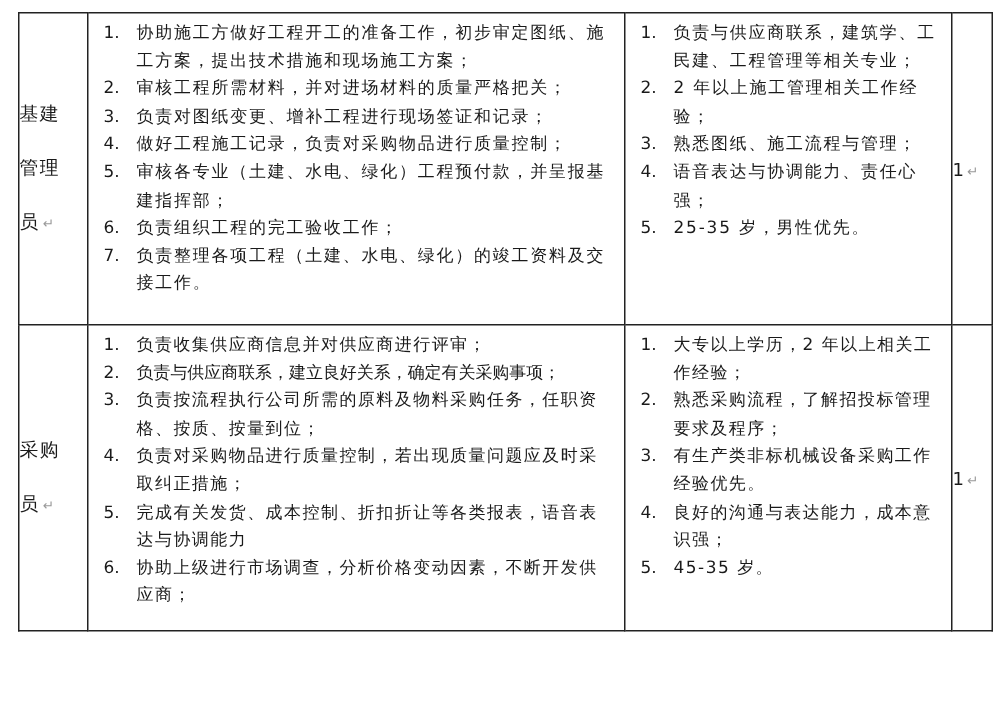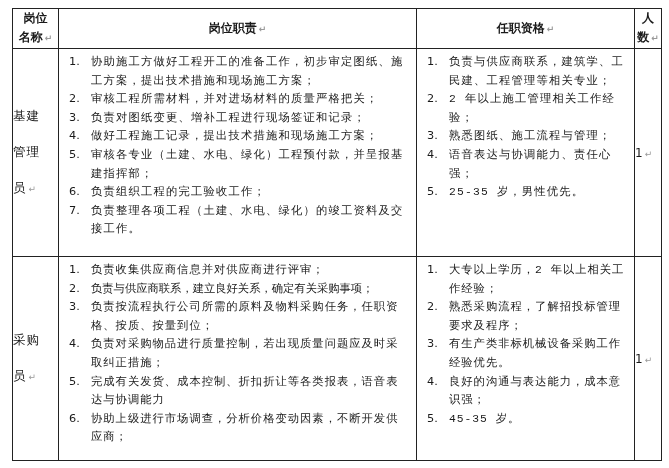--- a/index.html
+++ b/index.html
@@ -15,46 +15,36 @@
   .hdr { height: 40px; }
   .r1 { height: 208px; }
   .r2 { height: 204px; }
   .mark { color: #999; font-size: 9px; margin-left: 2px; }
   .role { text-align: left; font-size: 12.5px; line-height: 36px; }
   .role div { letter-spacing: 1px; }
   .hdr-small { font-size: 12px; line-height: 19px; text-align: center; }
   ol.items { list-style: none; margin: 0; padding: 4px 6px 4px 6px; }
   ol.items li { display: flex; font-size: 11.3px; line-height: 18.6px; }
   ol.items li .num { width: 26px; flex: none; padding-left: 4px; box-sizing: border-box; }
-  ol.items li .txt { flex: 1; letter-spacing: 1.2px; font-family: Liberation Mono, monospace; }
+  ol.items li .txt { flex: 1; letter-spacing: 1.2px; }
   .r2 ol.items li .txt { letter-spacing: 1px; }
   .count { font-size: 12px; padding-left: 2px; }
   .top { vertical-align: top !important; }
 </style>
 </head>
 <body>
 
 <table class="tbl">
   <colgroup>
       <col class="c1">
       <col class="c2">
       <col class="c3">
       <col class="c4">
     </colgroup>
   <tbody>
-      <tr class="hdr">
-    <th>
-      <div class="hdr-small"><span>岗位</span><br><span>名称</span><span class="mark">↵</span></div>
-    </th>
-    <th><span>岗位职责</span><span class="mark">↵</span></th>
-    <th><span>任职资格</span><span class="mark">↵</span></th>
-    <th>
-      <div class="hdr-small"><span>人</span><br><span>数</span><span class="mark">↵</span></div>
-    </th>
-  </tr>
 
   <tr class="r1">
     <td class="role">
       <div>基建</div>
       <div>管理</div>
       <div><span>员</span><span class="mark">↵</span></div>
     </td>
     <td class="top">
       <ol class="items">
         <li>
@@ -64,21 +54,21 @@
         <li>
               <span class="num">2.</span>
               <span class="txt">审核工程所需材料，并对进场材料的质量严格把关；</span>
             </li>
         <li>
               <span class="num">3.</span>
               <span class="txt">负责对图纸变更、增补工程进行现场签证和记录；</span>
             </li>
         <li>
               <span class="num">4.</span>
-              <span class="txt">做好工程施工记录，提出技术措施和现场施工方案；</span>
+              <span class="txt">做好工程施工记录，负责对采购物品进行质量控制；</span>
             </li>
         <li>
               <span class="num">5.</span>
               <span class="txt">审核各专业（土建、水电、绿化）工程预付款，并呈报基建指挥部；</span>
             </li>
         <li>
               <span class="num">6.</span>
               <span class="txt">负责组织工程的完工验收工作；</span>
             </li>
         <li>

